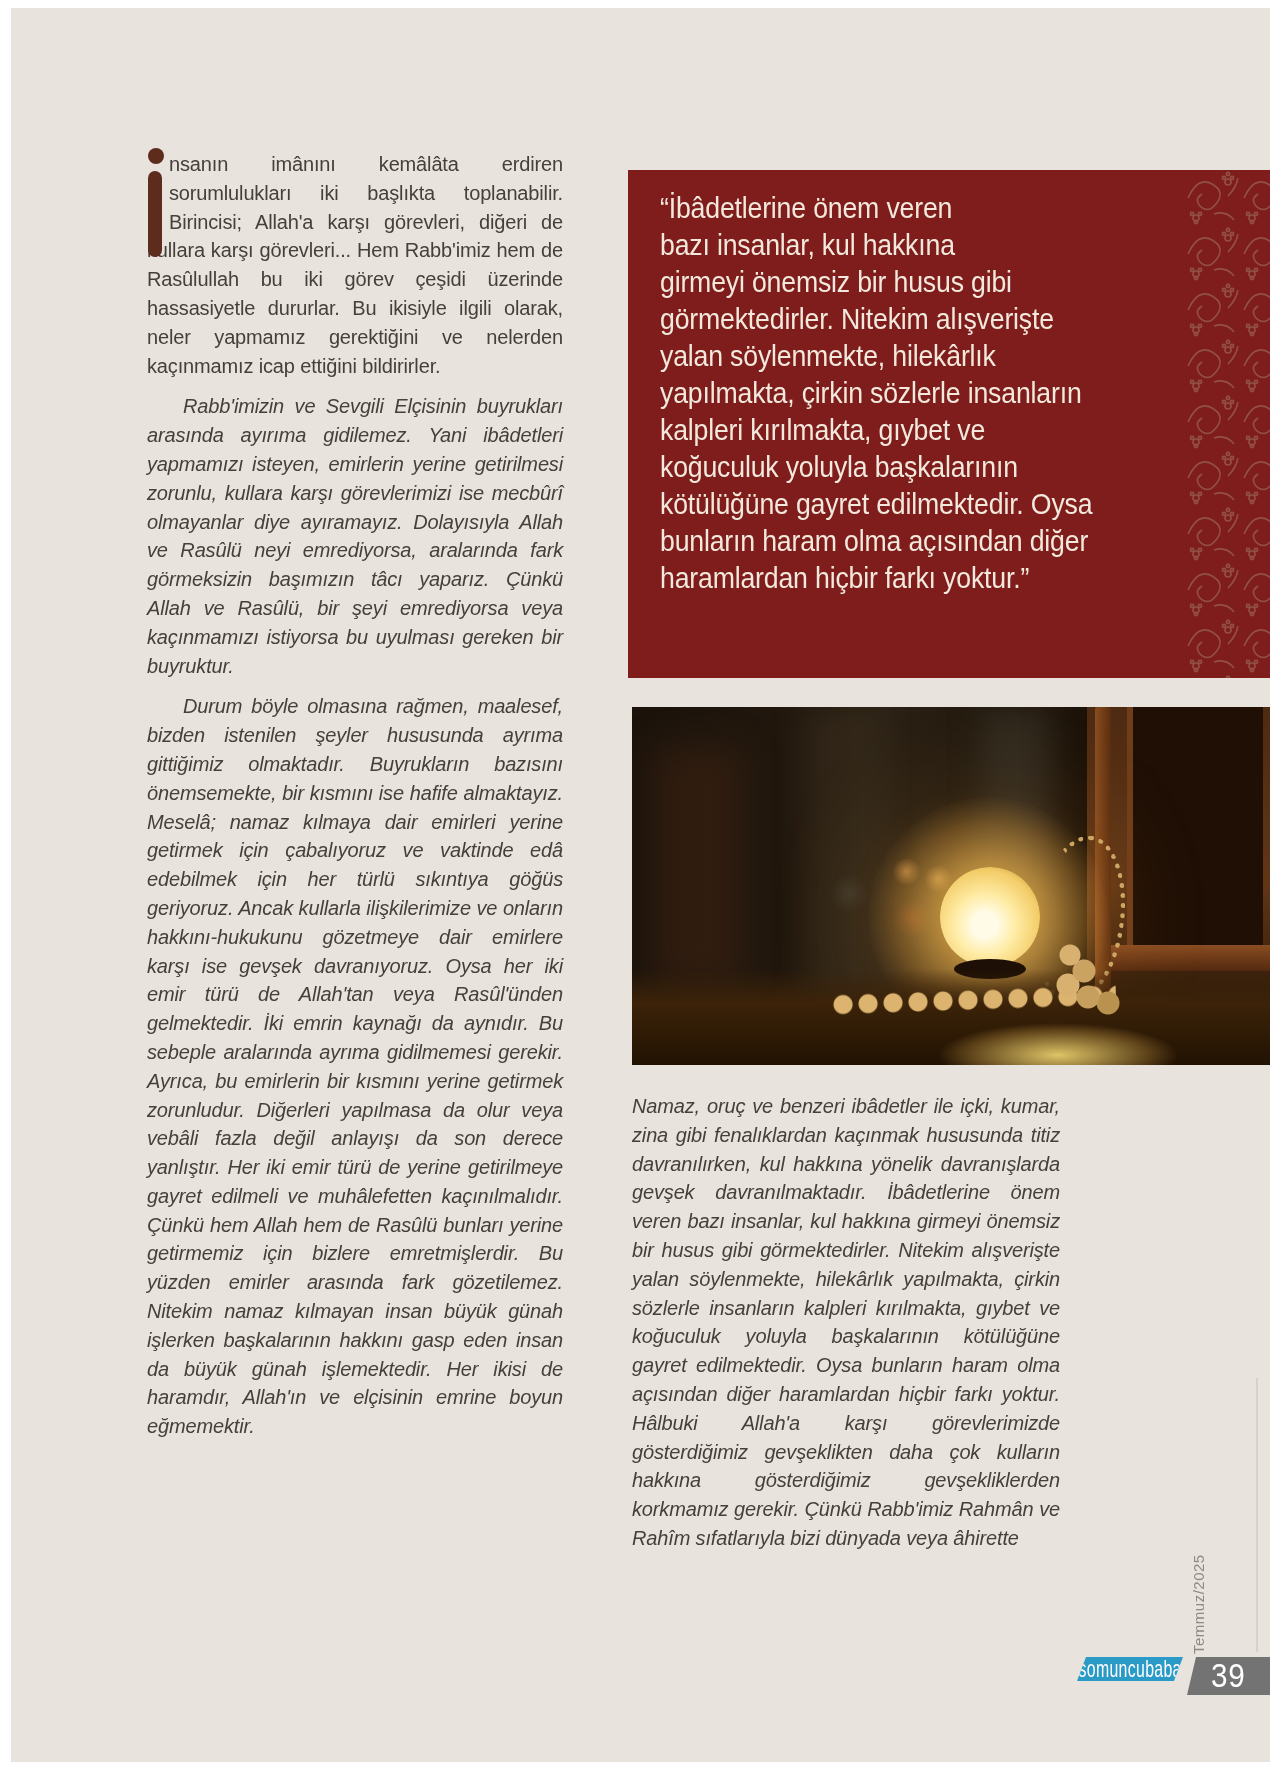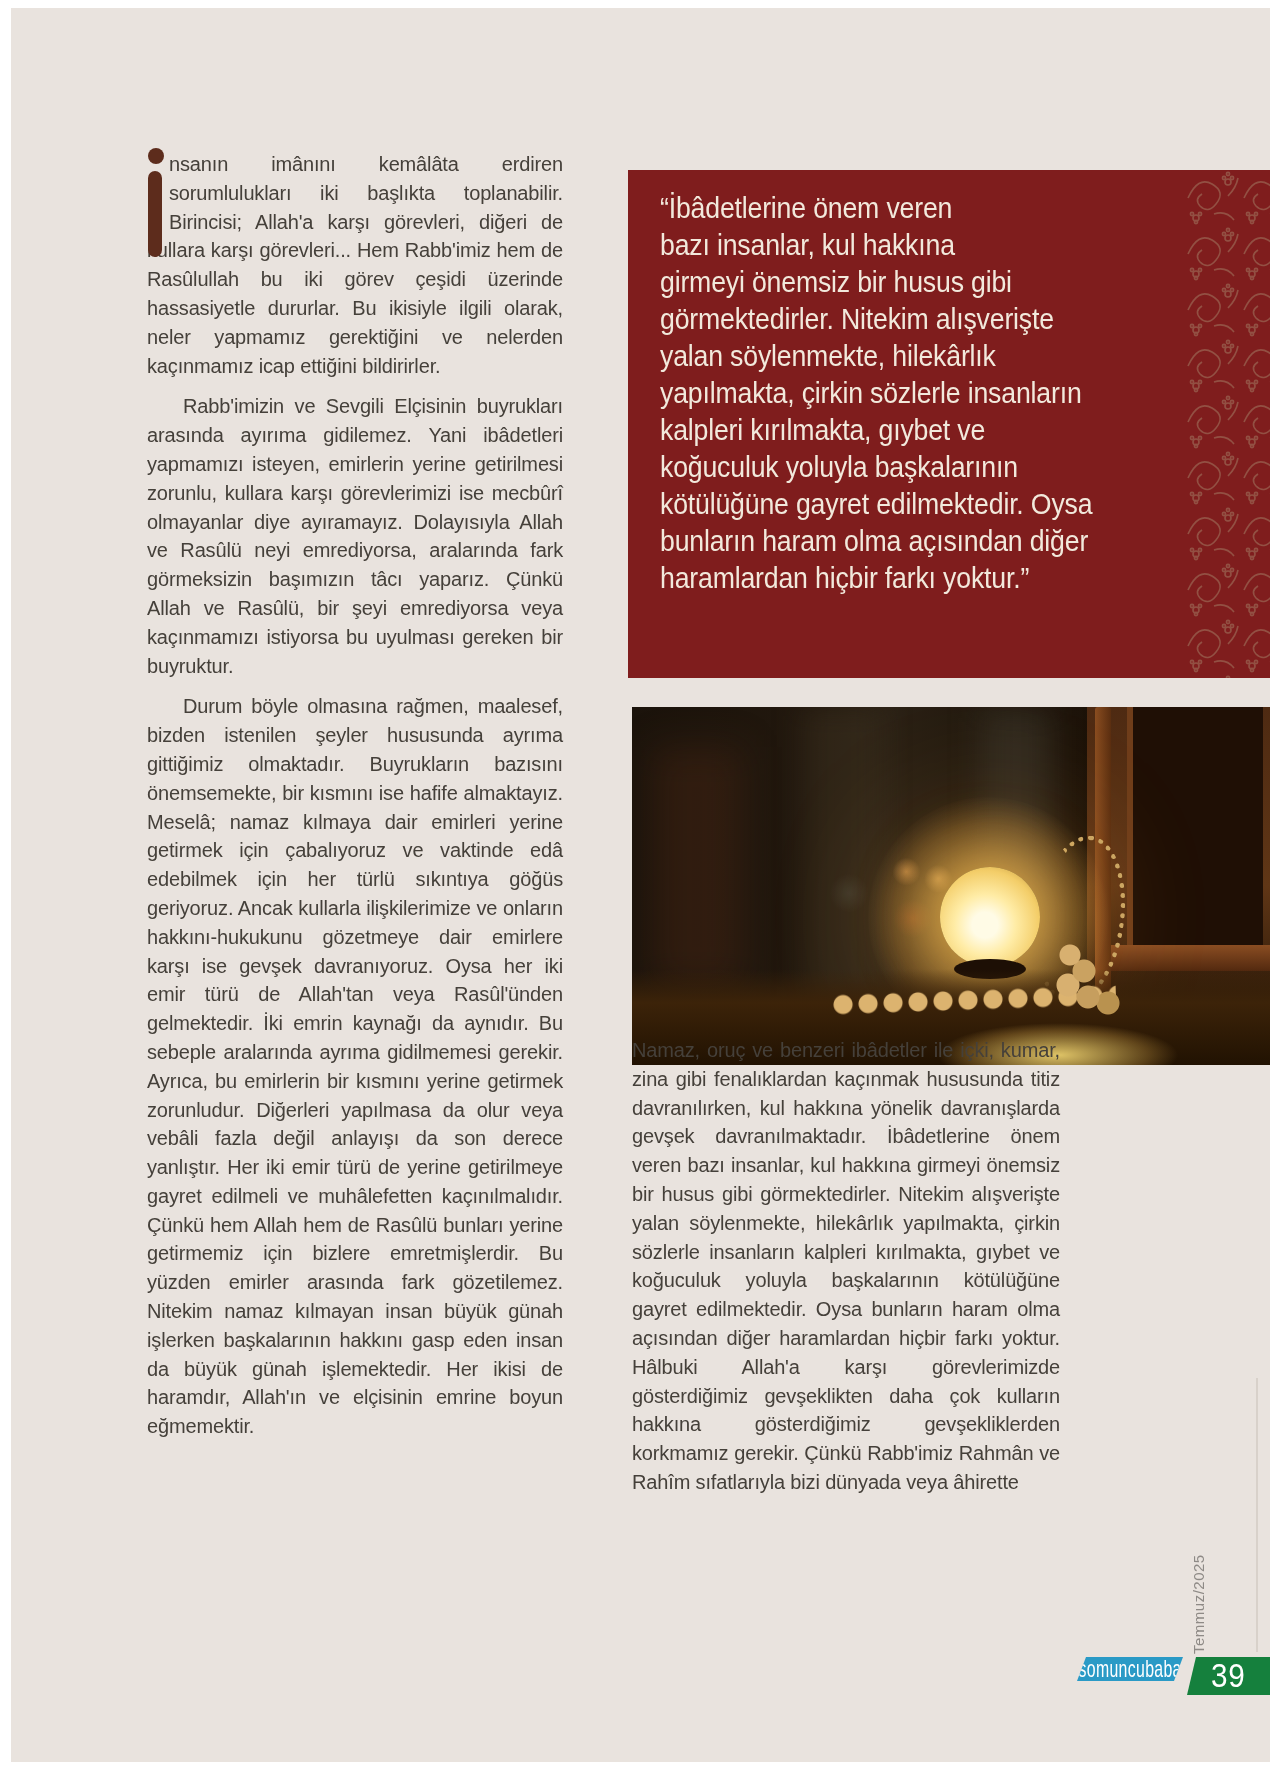--- a/index.html
+++ b/index.html
@@ -8,23 +8,23 @@
   .page{position:absolute;left:0;top:0;width:1270px;height:1772px;background:#e9e3de;overflow:hidden;}
   .edge{position:absolute;background:#ffffff;z-index:40;}
   .edge-top{left:0;top:0;width:1270px;height:8px;}
   .edge-left{left:0;top:0;width:11px;height:1772px;}
   .edge-bottom{left:0;top:1762px;width:1270px;height:10px;}
 
   
   .col{position:absolute;color:#45403a;font-size:20px;line-height:28.8px;
        text-align:justify;letter-spacing:-0.15px;}
   .col p{margin:0 0 12px 0;}
-  .col p.indent{text-indent:36px;}
+  .col p.indent{text-indent:36px;font-style:italic;}
   .left-col{left:147px;top:150px;width:416px;}
-  .right-col{left:632px;top:1036px;width:428px;}
+  .right-col{left:632px;top:1092px;width:428px;font-style:italic;}
 
   
   .dropcap{float:left;width:22px;height:86px;position:relative;}
   .dc-dot{position:absolute;left:1px;top:-2px;width:16px;height:16px;border-radius:50%;background:#5d2c1c;}
   .dc-stem{position:absolute;left:1px;top:21px;width:14px;height:86px;border-radius:7px;background:#5d2c1c;}
 
   
   .quote-box{position:absolute;left:628px;top:170px;width:642px;height:508px;background:#7f1d1d;overflow:hidden;}
   .quote-text{position:absolute;left:32px;top:20px;width:560px;color:#f2e9dc;
       font-size:29px;line-height:37px;white-space:pre-line;
@@ -78,21 +78,21 @@
         radial-gradient(circle 12px at 58px 66px, #b9924f 0 11px, rgba(0,0,0,0) 12px);}
 
   
   .vert-date{position:absolute;left:1190px;top:1542px;width:24px;height:112px;
       writing-mode:vertical-rl;transform:rotate(180deg);color:#8e8a86;font-size:15px;letter-spacing:0.5px;}
   .vline{position:absolute;left:1256px;top:1378px;width:2px;height:274px;background:#d8d1ca;}
   .brand{position:absolute;left:1077px;top:1657px;width:106px;height:24px;background:#2a9ac6;
       clip-path:polygon(9px 0, 100% 0, calc(100% - 9px) 100%, 0 100%);
       display:flex;align-items:center;justify-content:center;}
   .brand-name{color:#ffffff;font-size:24px;letter-spacing:0.5px;transform:scaleX(0.66);white-space:nowrap;}
-  .pagenum-box{position:absolute;left:1187px;top:1657px;width:83px;height:38px;background:#15803d;
+  .pagenum-box{position:absolute;left:1187px;top:1657px;width:83px;height:38px;background:#737373;
       clip-path:polygon(9px 0, 100% 0, 100% 100%, 0 100%);
       display:flex;align-items:center;justify-content:center;}
   .pagenum{color:#ffffff;font-size:33px;transform:scaleX(0.9);letter-spacing:1px;}
 </style>
 </head>
 <body>
 
 <div class="page">
 
   <div class="col left-col">

